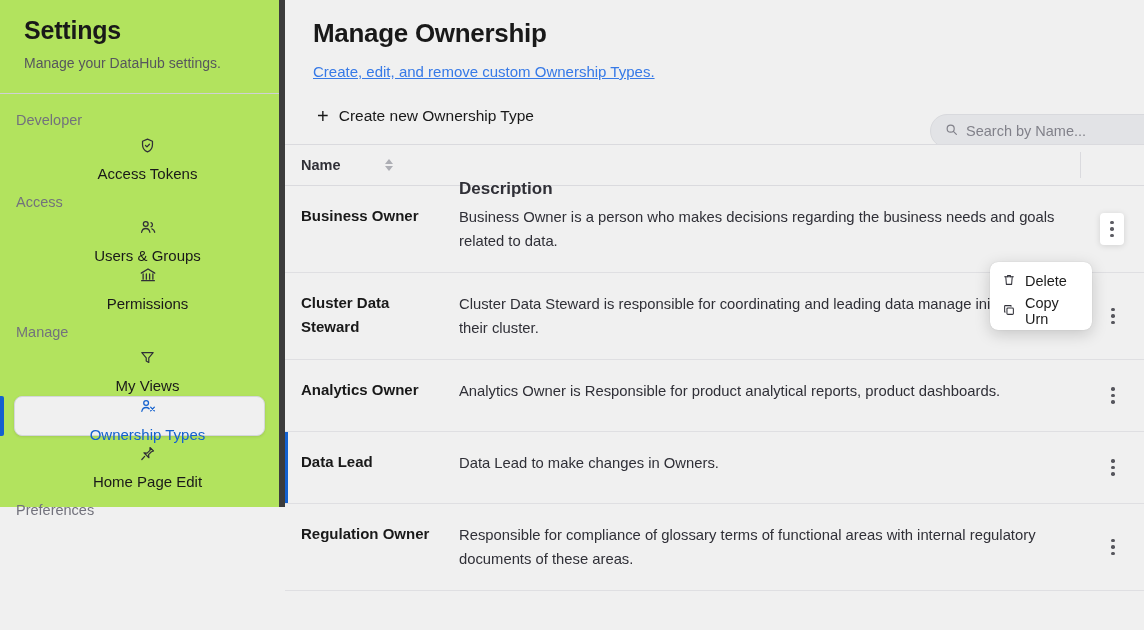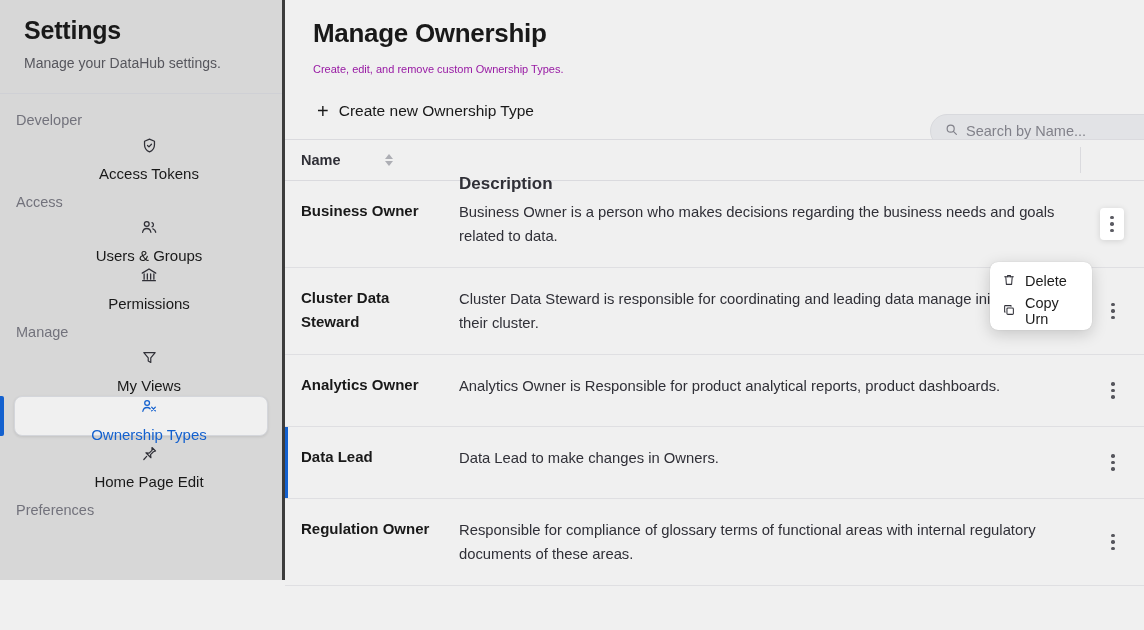--- a/index.html
+++ b/index.html
@@ -12,23 +12,23 @@
   .app {
     position: relative;
     width: 1144px; height: 630px;
     display: flex;
     background: #ffffff;
   }
 
   
   .sidebar {
     width: 285px;
-    height: 580px;
-    background: #e5e5e5;
-    border-right: 3px solid #404040;
+    height: 507px;
+    background: #bef264;
+    border-right: 6px solid #404040;
     flex: 0 0 285px;
     position: relative;
   }
   .settings-title {
     font-size: 25px;
     font-weight: 700;
     color: #1b1b1b;
     padding: 16px 0 0 24px;
     letter-spacing: -0.2px;
   }
@@ -91,23 +91,24 @@
     height: 630px;
   }
   .page-title {
     font-size: 26px;
     font-weight: 700;
     color: #1b1b1b;
     padding: 18px 0 0 28px;
     letter-spacing: -0.3px;
   }
   .page-sub {
-    font-size: 11px;
-    color: #a21caf;
+    font-size: 15px;
+    color: #3b82f6;
     padding: 14px 0 0 28px;
+    text-decoration: underline;
   }
   .toolbar {
     display: flex;
     align-items: center;
     justify-content: space-between;
     padding: 22px 0 0 26px;
   }
   .create-btn {
     display: flex;
     align-items: center;

